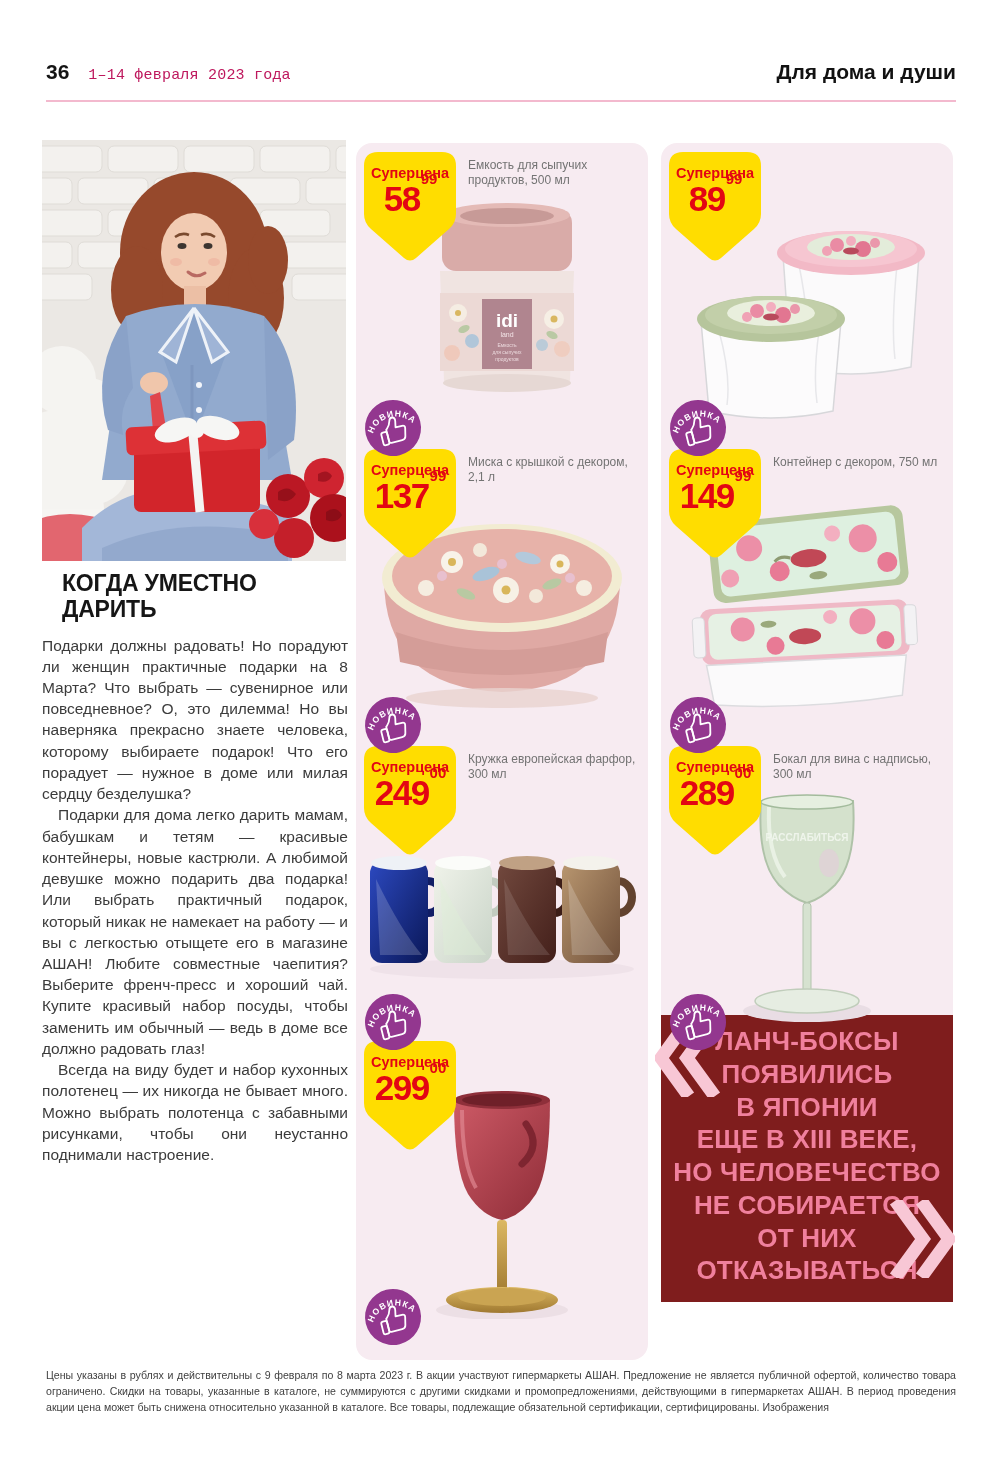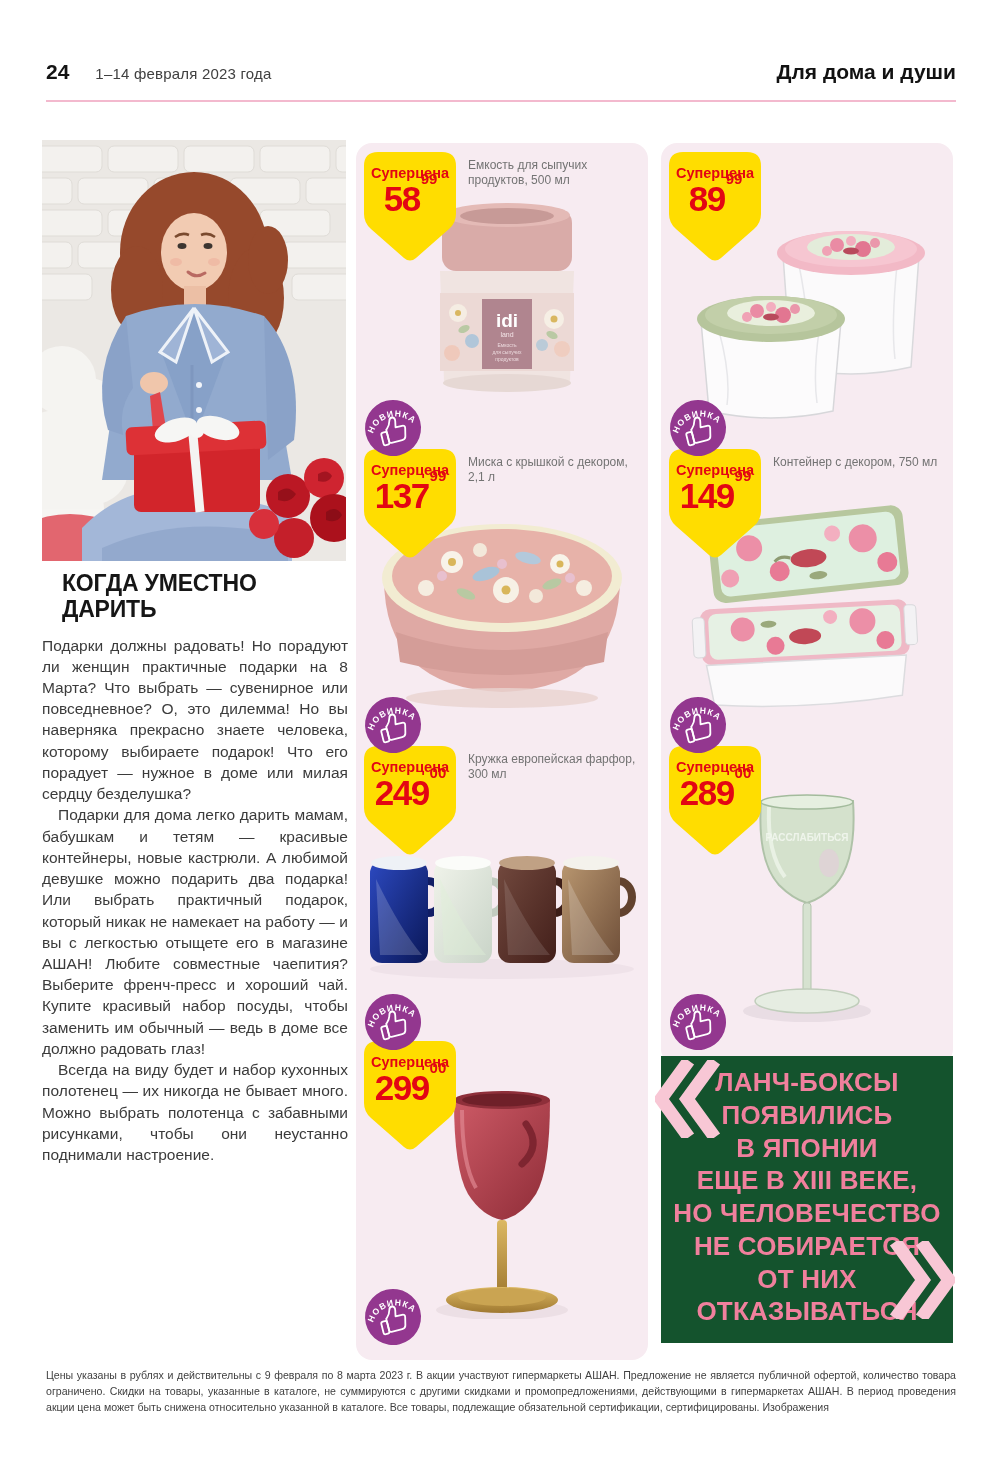--- a/index.html
+++ b/index.html
@@ -3,21 +3,21 @@
 <meta charset="utf-8">
 <style>
   * { margin:0; padding:0; box-sizing:border-box; }
   html,body { background:#ffffff; }
   body { font-family:"Liberation Sans", sans-serif; }
   .page { position:relative; width:1000px; height:1462px; background:#fff; overflow:hidden; }
 
   
   .header { position:absolute; left:46px; right:44px; top:60px; display:flex; align-items:baseline; }
   .page-num { font-size:21px; font-weight:800; color:#141414; }
-  .date-range { font-size:15px; color:#404040; margin-left:26px; letter-spacing:.2px; }
+  .date-range { font-size:15px; color:#be185d; margin-left:19px; letter-spacing:.2px;font-family:Liberation Mono, monospace; }
   .section-title { margin-left:auto; font-size:21px; font-weight:800; color:#121212; }
   .header-rule { position:absolute; left:46px; right:44px; top:100px; height:2px; background:#f3b9ce; }
 
   
   .photo { position:absolute; left:42px; top:140px; width:304px; height:421px; overflow:hidden; }
   .article { position:absolute; left:42px; top:571px; width:306px; }
   .article h1 { font-size:23px; line-height:1.12; font-weight:800; color:#161616; letter-spacing:-.2px; margin-bottom:12px;margin-left:20px; }
   .article p { font-size:15.5px; line-height:1.37; color:#3b3b3b; text-align:justify; }
   .article p.ind { text-indent:16px; }
 
@@ -37,35 +37,35 @@
   .sc-price { position:relative; z-index:2; text-align:center; font-weight:800; color:#e30613; font-size:35px; line-height:1.05; letter-spacing:-1.5px; white-space:nowrap; }
   .sc-price sup { font-size:15px; letter-spacing:0; position:relative; top:-14px; left:1px; }
 
   .card-title { position:absolute; left:112px; top:15px; right:8px; font-size:12px; font-weight:400; color:#737373; line-height:1.22; z-index:2; }
 
   .product-art { position:absolute; left:0; top:52px; width:292px; height:235px; z-index:1; }
 
   .novinka { position:absolute; left:7px; bottom:13px; width:60px; height:60px; z-index:4; transform:rotate(-14deg); }
 
   
-  .quote { position:absolute; left:661px; top:1056px; width:292px; height:287px; background:#14532d; }
+  .quote { position:absolute; left:661px; top:1015px; width:292px; height:287px; background:#7f1d1d; }
   .quote-text { position:absolute; left:0; right:0; top:10px; text-align:center; font-size:26px; line-height:1.26; font-weight:800; color:#f0809d; letter-spacing:.2px; }
   .q-open { position:absolute; left:-6px; top:4px; }
   .q-close { position:absolute; right:-2px; bottom:24px; }
 
   
   .footer { position:absolute; left:46px; right:44px; top:1368px; font-size:10.6px; line-height:1.5; color:#3f3f3f; text-align:justify; }
 </style>
 </head>
 <body>
 
 <div class="page">
 
   <div class="header">
-    <span class="page-num">24</span>
+    <span class="page-num">36</span>
     <span class="date-range">1–14 февраля 2023 года</span>
     <span class="section-title">Для дома и души</span>
   </div>
   <div class="header-rule"></div>
 
   <div class="photo">
     <svg width="304" height="421" viewBox="0 0 304 421">
       <rect width="304" height="421" fill="#ebe8e4"></rect>
 
       <g fill="#f3f1ee" stroke="#dfdcd7" stroke-width="1">
@@ -433,20 +433,21 @@
   </div>
 
   <div class="card c6">
     <div class="price-tag">
       <svg class="tagbg" width="92" height="112" viewBox="0 0 92 112">
           <path d="M0 14 Q0 0 14 0 L78 0 Q92 0 92 14 L92 62 Q92 71 85 77 L52 106 Q46 111 40 106 L7 77 Q0 71 0 62 Z" fill="#ffdd00"></path>
         </svg>
       <div class="sc-label">Суперцена</div>
       <div class="sc-price"><span>289</span><sup>00</sup></div>
     </div>
+    <div class="card-title">Бокал для вина с надписью, 300 мл</div>
     <svg class="product-art" viewBox="0 0 292 235">
       <ellipse cx="146" cy="222" rx="64" ry="11" fill="#e9dde4"></ellipse>
       <path d="M100 12 Q96 72 118 96 Q132 110 146 114 Q160 110 174 96 Q196 72 192 12 Z" fill="#cfe0c6" opacity=".85" stroke="#a3bb9c" stroke-width="2"></path>
       <path d="M108 18 Q106 64 124 88" stroke="#eef5ea" stroke-width="4" fill="none" opacity=".8"></path>
       <ellipse cx="146" cy="13" rx="46" ry="7" fill="#e6efe0" stroke="#a3bb9c" stroke-width="1.5"></ellipse>
       <ellipse cx="168" cy="74" rx="10" ry="14" fill="#e8c8dd" opacity=".5"></ellipse>
       <text x="146" y="52" text-anchor="middle" font-size="10" font-weight="bold" fill="#f2f7ef" opacity=".9" font-family="Liberation Sans, sans-serif">РАССЛАБИТЬСЯ</text>
       <rect x="142" y="114" width="8" height="92" rx="3" fill="#d6e2d0" stroke="#b3c4ad" stroke-width="1"></rect>
       <ellipse cx="146" cy="212" rx="52" ry="12" fill="#e6ede2" stroke="#c0cdbb" stroke-width="1.5"></ellipse>
     </svg>

